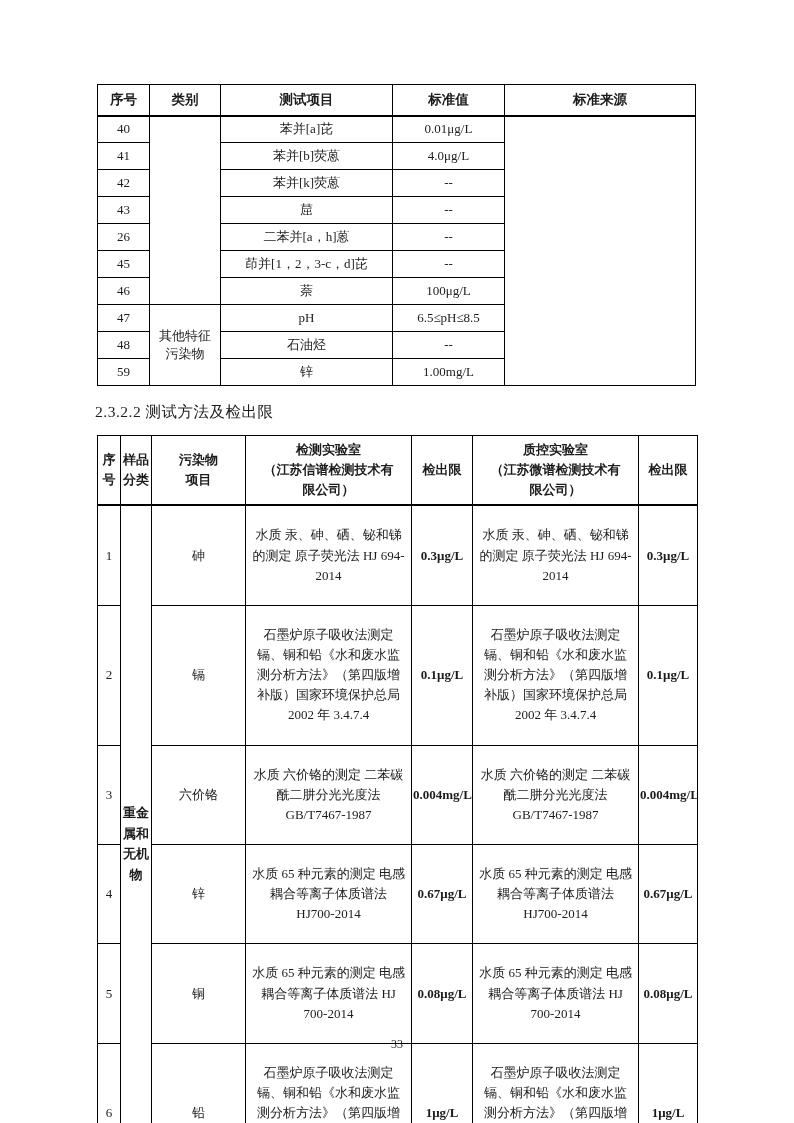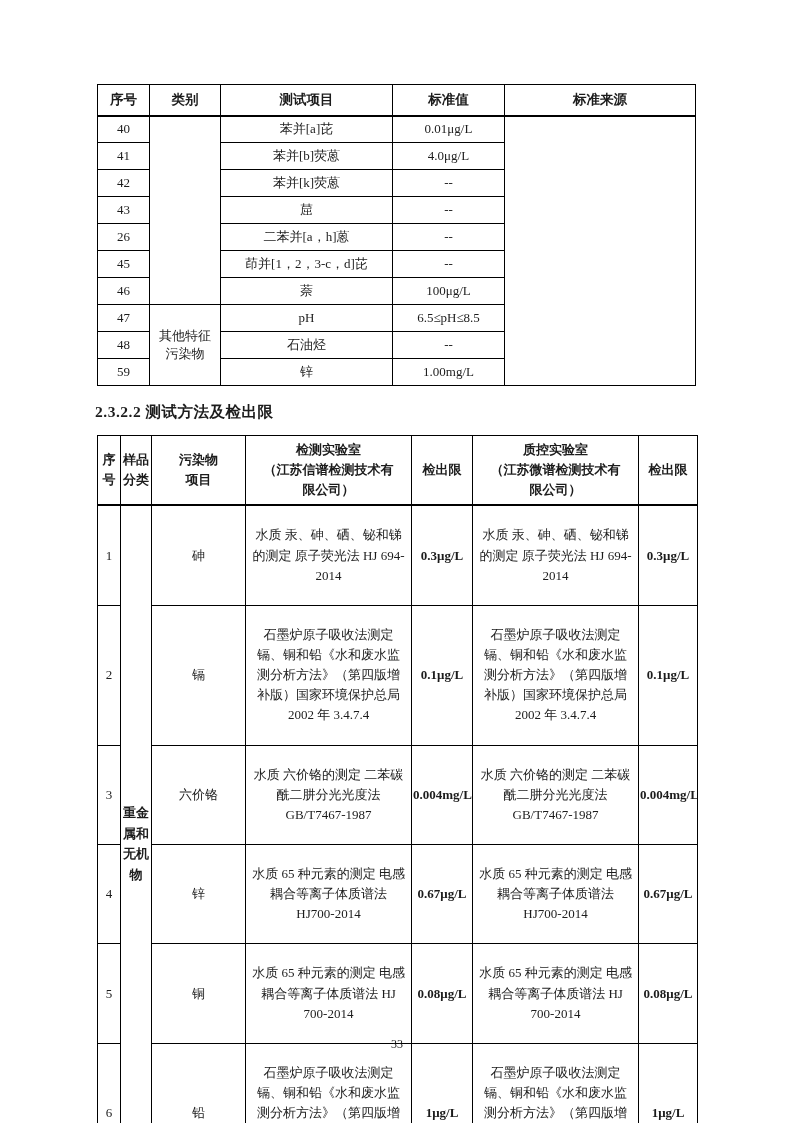--- a/index.html
+++ b/index.html
@@ -37,21 +37,21 @@
   
   .t1 { width:598px; margin:20px 0 0 3px; font-size:13px; }
   .t1 th { height:31px; border-bottom-width:2px; font-size:13.5px; }
   .t1 td { height:27px; padding:1px 4px;text-align:center; }
   .t1 td.sep { border-top-width:1.5px; }
 
   
   .section-heading {
     margin:16px 0 12px 1px;
     font-size:15.5px;
-    font-weight:bold;
+    font-weight:normal;
     letter-spacing:0.5px;
   }
   .t2-title {
     width:600px;
     margin:16px 0 0 3px;
     text-align:center;
     font-size:16px;
     font-weight:bold;
     letter-spacing:0.5px;
   }

